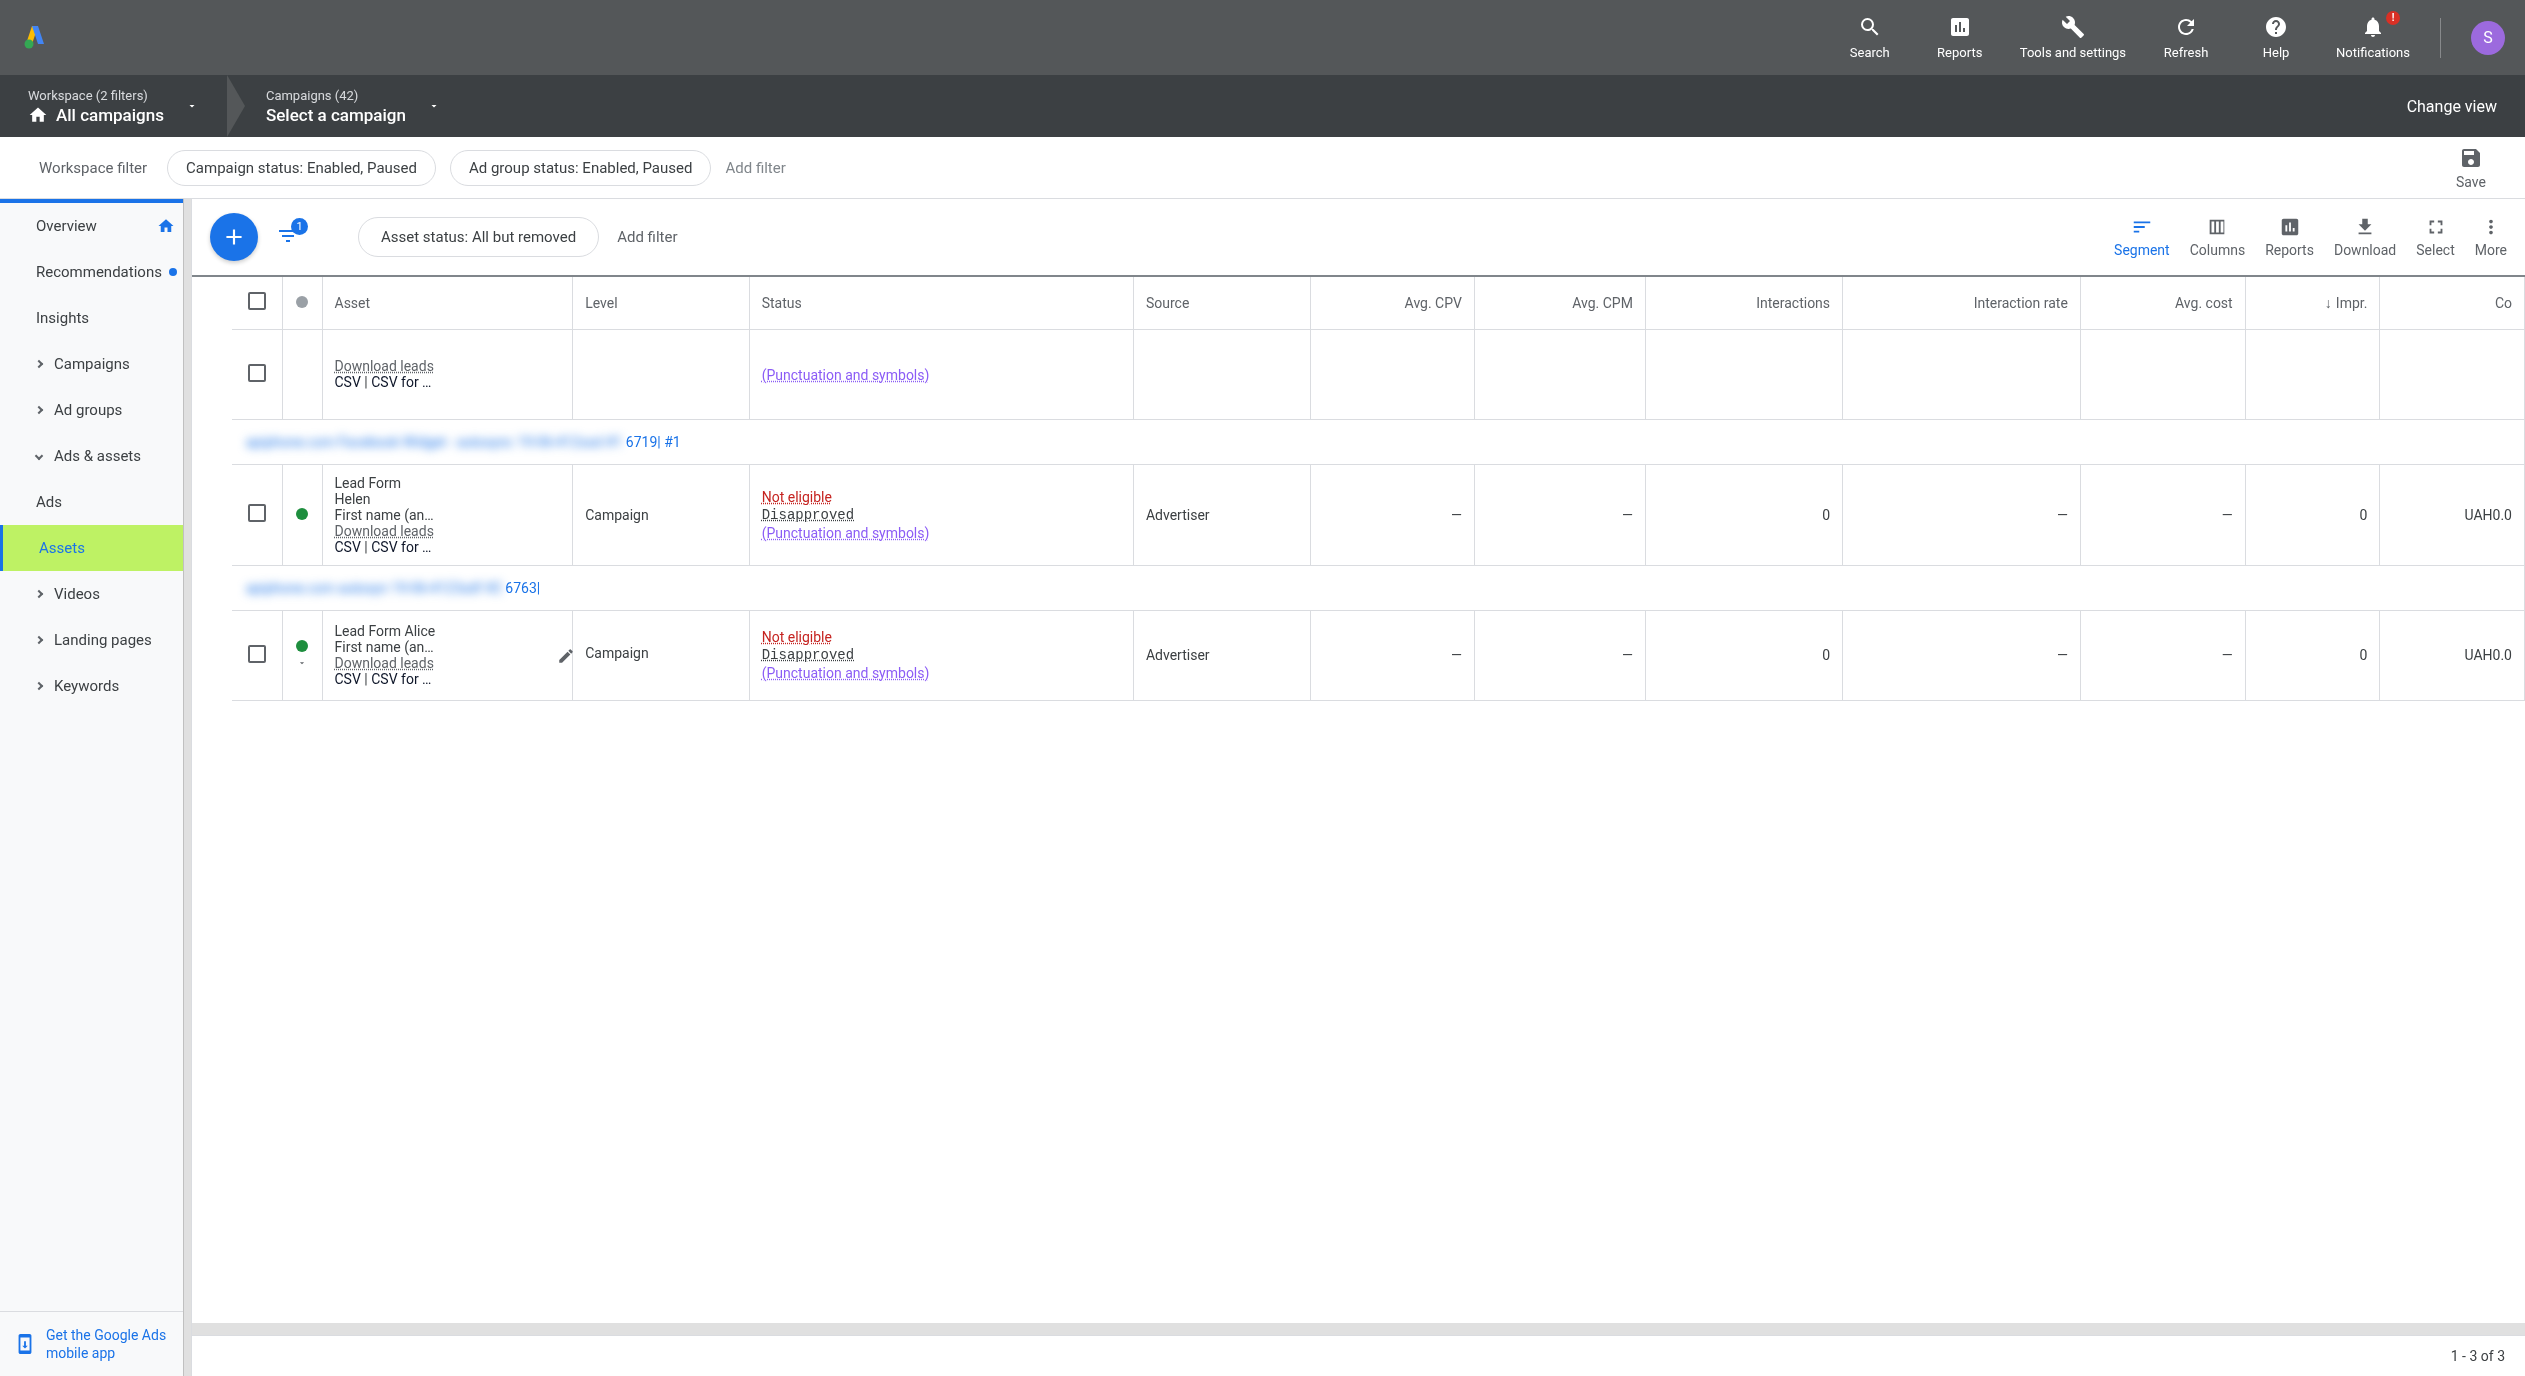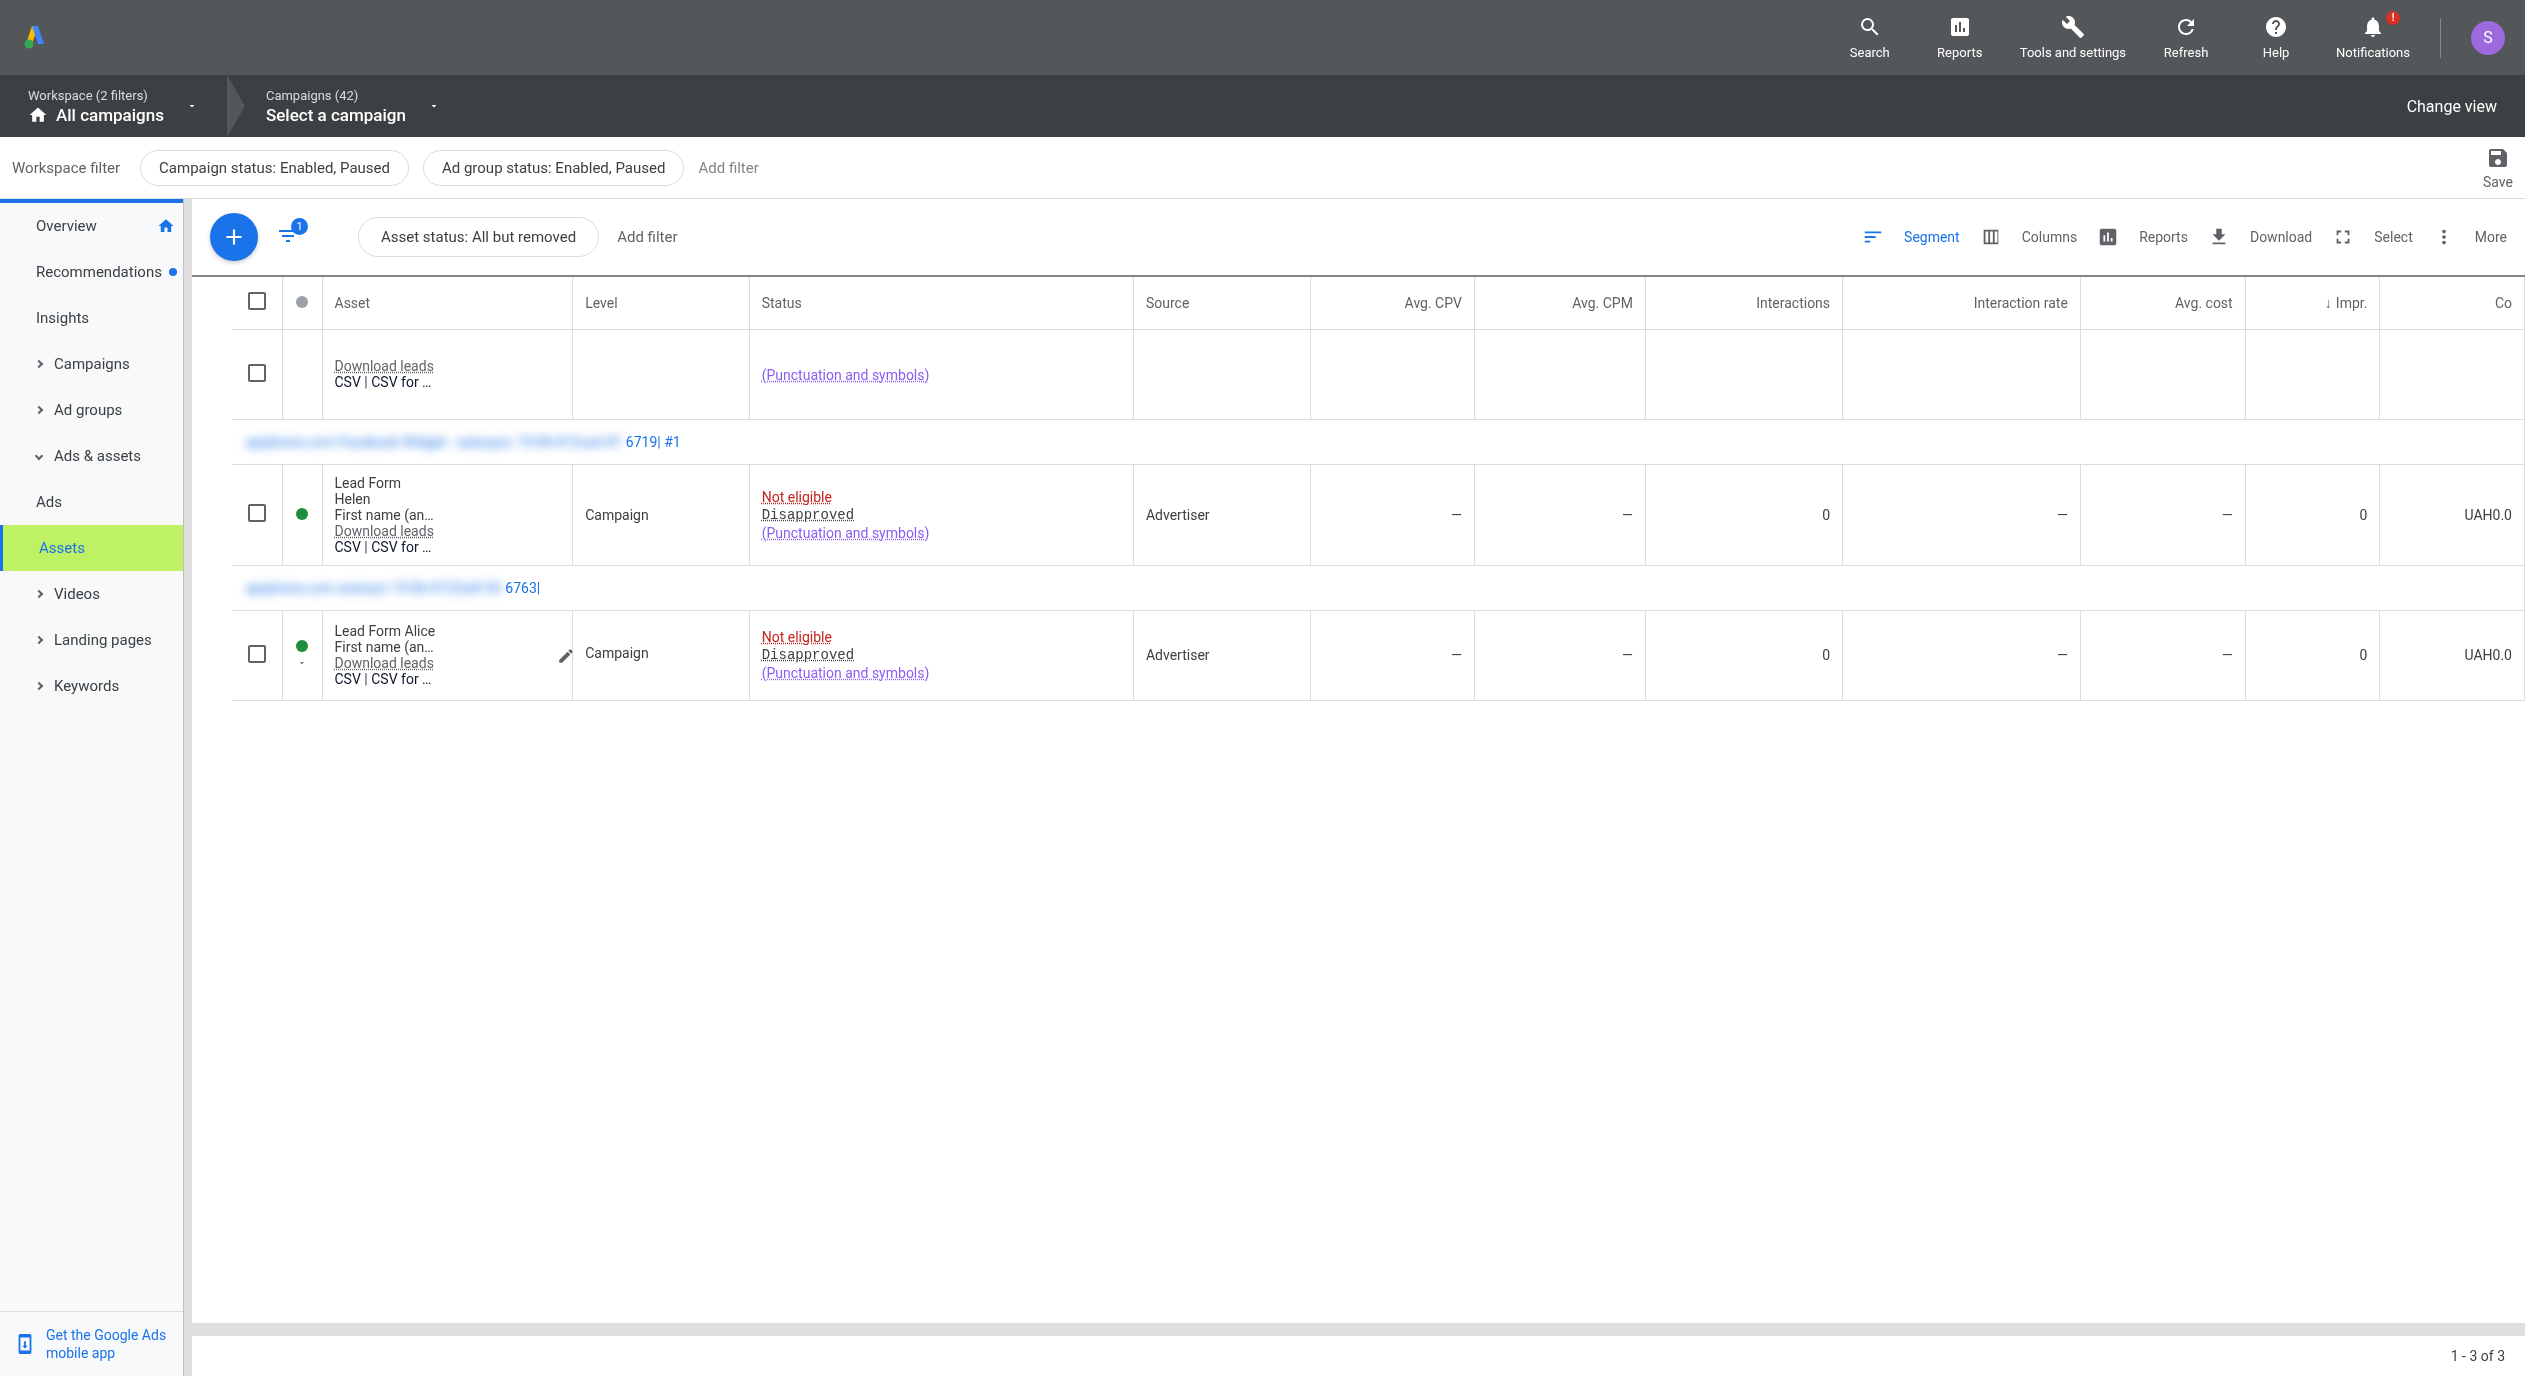--- a/index.html
+++ b/index.html
@@ -22,21 +22,21 @@
 .bc-item { display: flex; align-items: center; gap: 12px; padding-right: 30px; position: relative; }
 .bc-sub { font-size: 13px; color: #e8eaed; opacity: 0.9; margin-bottom: 2px; }
 .bc-main { font-size: 17px; font-weight: 500; display: flex; align-items: center; gap: 8px; }
 .bc-main svg { width: 20px; height: 20px; fill: #fff; }
 .bc-caret { margin-left: 10px; }
 .bc-arrow { width: 0; height: 0; border-top: 31px solid transparent; border-bottom: 31px solid transparent; border-left: 18px solid #3c4043; position: relative; margin-right: 20px; }
 .bc-arrow::before { content: ''; position: absolute; left: -19px; top: -31px; width: 0; height: 0; border-top: 31px solid transparent; border-bottom: 31px solid transparent; border-left: 18px solid #545759; }
 .change-view { margin-left: auto; font-size: 16px; }
 
 
-.filter-bar { height: 62px; background: #fff; border-bottom: 1px solid #dadce0; display: flex; align-items: center; padding: 0 12px; }
+.filter-bar { height: 62px; background: #fff; border-bottom: 1px solid #dadce0; display: flex; align-items: center; padding: 0 39px; }
 .filter-label { font-size: 15px; color: #5f6368; margin-right: 20px; }
 .filter-chip { border: 1px solid #dadce0; border-radius: 20px; padding: 8px 18px; font-size: 15px; color: #3c4043; margin-right: 14px; cursor: pointer; }
 .add-filter-link { color: #80868b; font-size: 15px; cursor: pointer; }
 .save-col { margin-left: auto; display: flex; flex-direction: column; align-items: center; color: #5f6368; gap: 4px; cursor: pointer; }
 .save-col svg { width: 24px; height: 24px; fill: #5f6368; }
 
 
 .body-layout { display: flex; height: calc(100vh - 199px); }
 
 
@@ -61,21 +61,21 @@
 .main { flex: 1; display: flex; flex-direction: column; overflow: hidden; }
 .toolbar { height: 76px; display: flex; align-items: center; padding: 0 18px; gap: 18px; }
 .fab { width: 48px; height: 48px; border-radius: 50%; background: #1a73e8; display: flex; align-items: center; justify-content: center; cursor: pointer; box-shadow: 0 2px 4px rgba(0,0,0,0.2); }
 .fab svg { width: 26px; height: 26px; fill: #fff; }
 .filter-icn { position: relative; cursor: pointer; }
 .filter-icn svg { width: 24px; height: 24px; fill: #1a73e8; }
 .filter-icn .badge { position: absolute; top: -6px; right: -8px; width: 17px; height: 17px; background: #1a73e8; color: #fff; border-radius: 50%; font-size: 11px; display: flex; align-items: center; justify-content: center; }
 .status-chip { border: 1px solid #dadce0; border-radius: 22px; padding: 10px 22px; font-size: 15px; color: #3c4043; margin-left: 40px; }
 .add-filter-main { font-size: 15px; color: #5f6368; cursor: pointer; }
 .toolbar-right { margin-left: auto; display: flex; gap: 20px; }
-.tool-btn { display: flex; flex-direction: row; align-items: center; gap: 20px; cursor: pointer; color: #5f6368; font-size: 14px; }
+.tool-btn { display: flex; flex-direction: column; align-items: center; gap: 4px; cursor: pointer; color: #5f6368; font-size: 14px; }
 .tool-btn svg { width: 22px; height: 22px; fill: #5f6368; }
 .tool-btn.active { color: #1a73e8; }
 .tool-btn.active svg { fill: #1a73e8; }
 
 
 .table-wrap { flex: 1; overflow: auto; border-top: 2px solid #80868b; padding-left: 40px; }
 table { border-collapse: collapse; width: 100%; min-width: 1300px; }
 th, td { border-right: 1px solid #dadce0; border-bottom: 1px solid #dadce0; padding: 10px 12px; text-align: left; vertical-align: middle; font-size: 14px; }
 th { height: 52px; color: #5f6368; font-weight: 400; background: #fff; position: sticky; top: 0; }
 th.numeric, td.numeric { text-align: right; }

